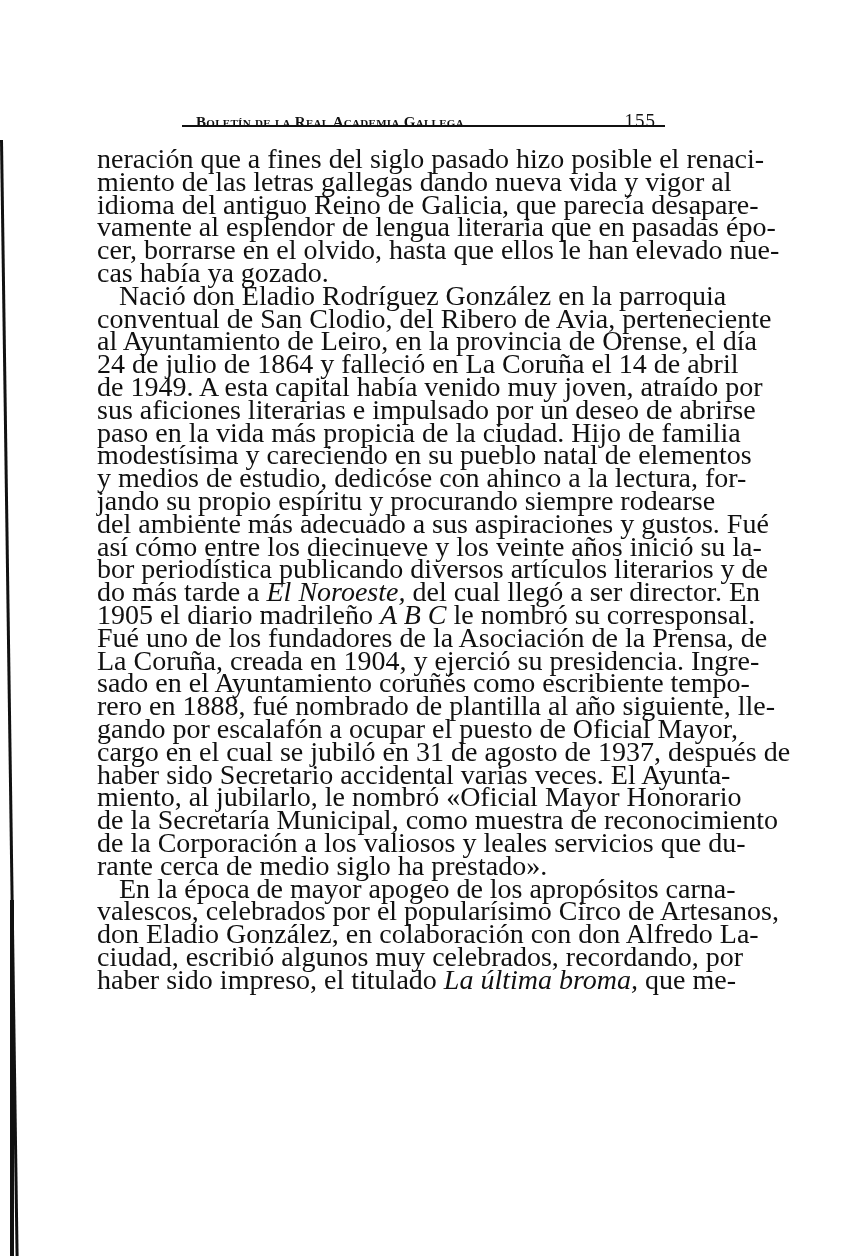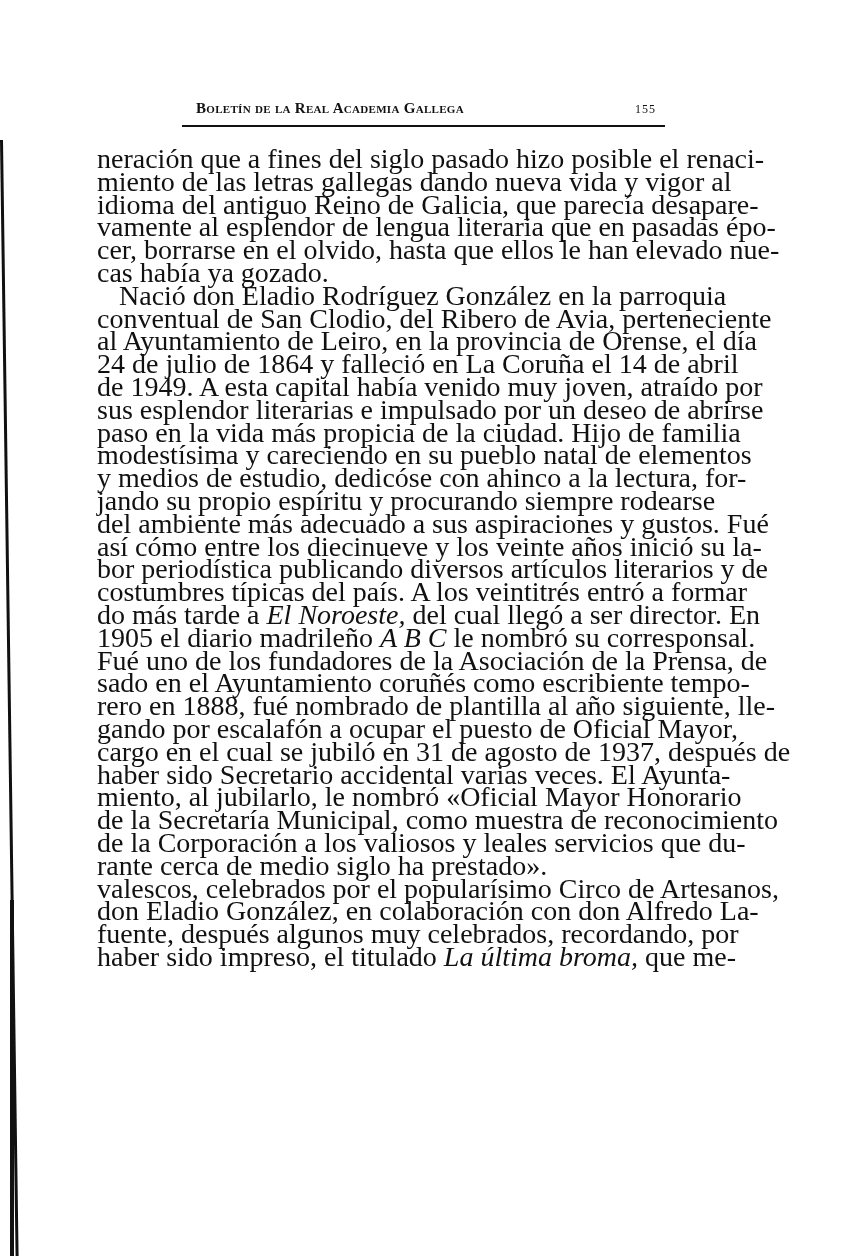--- a/index.html
+++ b/index.html
@@ -1,24 +1,24 @@
 <!DOCTYPE html>
 <html><head>
 <meta charset="utf-8">
 <style>
   html, body { margin: 0; padding: 0; background: #ffffff; }
   body { width: 850px; height: 1256px; position: relative; overflow: hidden;
          font-family: "Liberation Serif", "DejaVu Serif", serif; color: #111; }
   .page-edge { position: absolute; left: 0; top: 140px; width: 3px; height: 1116px;
                background: #111; transform-origin: top left; transform: skewX(0.8deg); }
   .page-edge-lower { position: absolute; left: 10px; top: 900px; width: 4px; height: 356px; background: #111; }
-  .running-head { position: absolute; left: 196px; top: 100px; width: 460px; height: 24px;
+  .running-head { position: absolute; left: 196px; top: 110px; width: 460px; height: 24px;
                   display: flex; justify-content: space-between; align-items: baseline; }
   .running-title { font-variant: small-caps; font-weight: bold; font-size: 15px; letter-spacing: 0.3px; }
-  .page-number { font-size: 12px; letter-spacing: 1px; }
+  .page-number { font-size: 19px; letter-spacing: 1px; }
   .head-rule { position: absolute; left: 182px; top: 125px; width: 483px; height: 2px; background: #111; }
   .body-text { position: absolute; left: 97px; top: 148px; width: 568px; }
   .line { height: 22.8px; line-height: 22.8px; font-size: 28px; white-space: nowrap;
           text-align: justify; text-align-last: justify; }
   .line.last { text-align-last: left; }
   .line.indent { padding-left: 22px; }
   .it { font-style: italic; }
 </style>
 </head>
 <body>
@@ -37,38 +37,39 @@
     <div class="line"><span>miento de las letras gallegas dando nueva vida y vigor al</span></div>
     <div class="line"><span>idioma del antiguo Reino de Galicia, que parecía desapare-</span></div>
     <div class="line"><span>vamente al esplendor de lengua literaria que en pasadas épo-</span></div>
     <div class="line"><span>cer, borrarse en el olvido, hasta que ellos le han elevado nue-</span></div>
     <div class="line last"><span>cas había ya gozado.</span></div>
     <div class="line indent"><span>Nació don Eladio Rodríguez González en la parroquia</span></div>
     <div class="line"><span>conventual de San Clodio, del Ribero de Avia, perteneciente</span></div>
     <div class="line"><span>al Ayuntamiento de Leiro, en la provincia de Orense, el día</span></div>
     <div class="line"><span>24 de julio de 1864 y falleció en La Coruña el 14 de abril</span></div>
     <div class="line"><span>de 1949. A esta capital había venido muy joven, atraído por</span></div>
-    <div class="line"><span>sus esplendor literarias e impulsado por un deseo de abrirse</span></div>
+    <div class="line"><span>sus aficiones literarias e impulsado por un deseo de abrirse</span></div>
     <div class="line"><span>paso en la vida más propicia de la ciudad. Hijo de familia</span></div>
     <div class="line"><span>modestísima y careciendo en su pueblo natal de elementos</span></div>
     <div class="line"><span>y medios de estudio, dedicóse con ahinco a la lectura, for-</span></div>
     <div class="line"><span>jando su propio espíritu y procurando siempre rodearse</span></div>
     <div class="line"><span>del ambiente más adecuado a sus aspiraciones y gustos. Fué</span></div>
     <div class="line"><span>así cómo entre los diecinueve y los veinte años inició su la-</span></div>
     <div class="line"><span>bor periodística publicando diversos artículos literarios y de</span></div>
-    <div class="line"><span>costumbres típicas del país. A los veintitrés entró a formar</span></div>
     <div class="line"><span>do más tarde a </span><span class="it">El Noroeste,</span><span> del cual llegó a ser director. En</span></div>
     <div class="line"><span>1905 el diario madrileño </span><span class="it">A B C</span><span> le nombró su corresponsal.</span></div>
     <div class="line"><span>Fué uno de los fundadores de la Asociación de la Prensa, de</span></div>
+    <div class="line"><span>La Coruña, creada en 1904, y ejerció su presidencia. Ingre-</span></div>
     <div class="line"><span>sado en el Ayuntamiento coruñés como escribiente tempo-</span></div>
     <div class="line"><span>rero en 1888, fué nombrado de plantilla al año siguiente, lle-</span></div>
     <div class="line"><span>gando por escalafón a ocupar el puesto de Oficial Mayor,</span></div>
     <div class="line"><span>cargo en el cual se jubiló en 31 de agosto de 1937, después de</span></div>
     <div class="line"><span>haber sido Secretario accidental varias veces. El Ayunta-</span></div>
     <div class="line"><span>miento, al jubilarlo, le nombró «Oficial Mayor Honorario</span></div>
     <div class="line"><span>de la Secretaría Municipal, como muestra de reconocimiento</span></div>
     <div class="line"><span>de la Corporación a los valiosos y leales servicios que du-</span></div>
     <div class="line last"><span>rante cerca de medio siglo ha prestado».</span></div>
+    <div class="line indent"><span>En la época de mayor apogeo de los apropósitos carna-</span></div>
     <div class="line"><span>valescos, celebrados por el popularísimo Circo de Artesanos,</span></div>
     <div class="line"><span>don Eladio González, en colaboración con don Alfredo La-</span></div>
-    <div class="line"><span>fuente, después algunos muy celebrados, recordando, por</span></div>
+    <div class="line"><span>ciudad, escribió algunos muy celebrados, recordando, por</span></div>
     <div class="line"><span>haber sido impreso, el titulado </span><span class="it">La última broma,</span><span> que me-</span></div>
   </div>
 
 </body></html>

